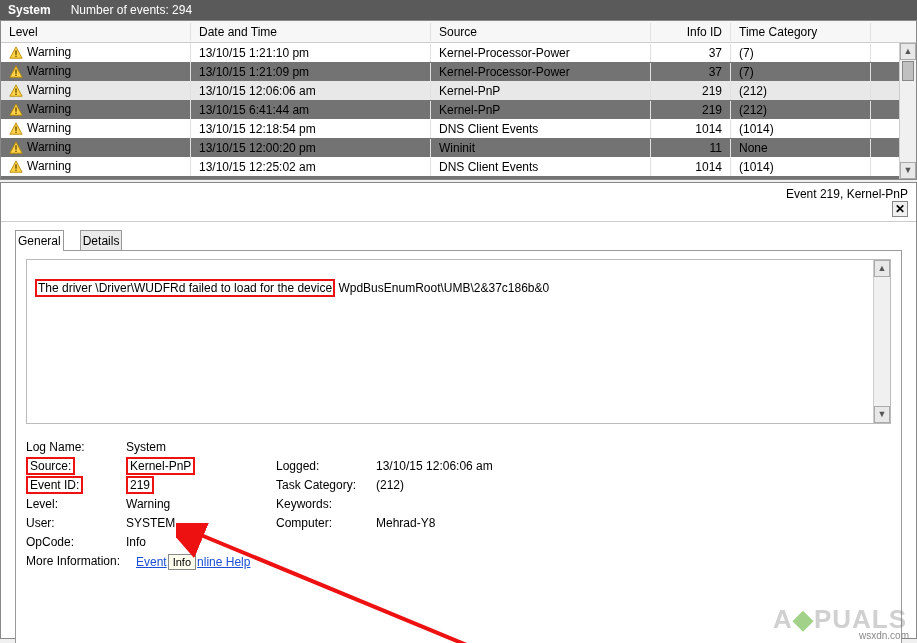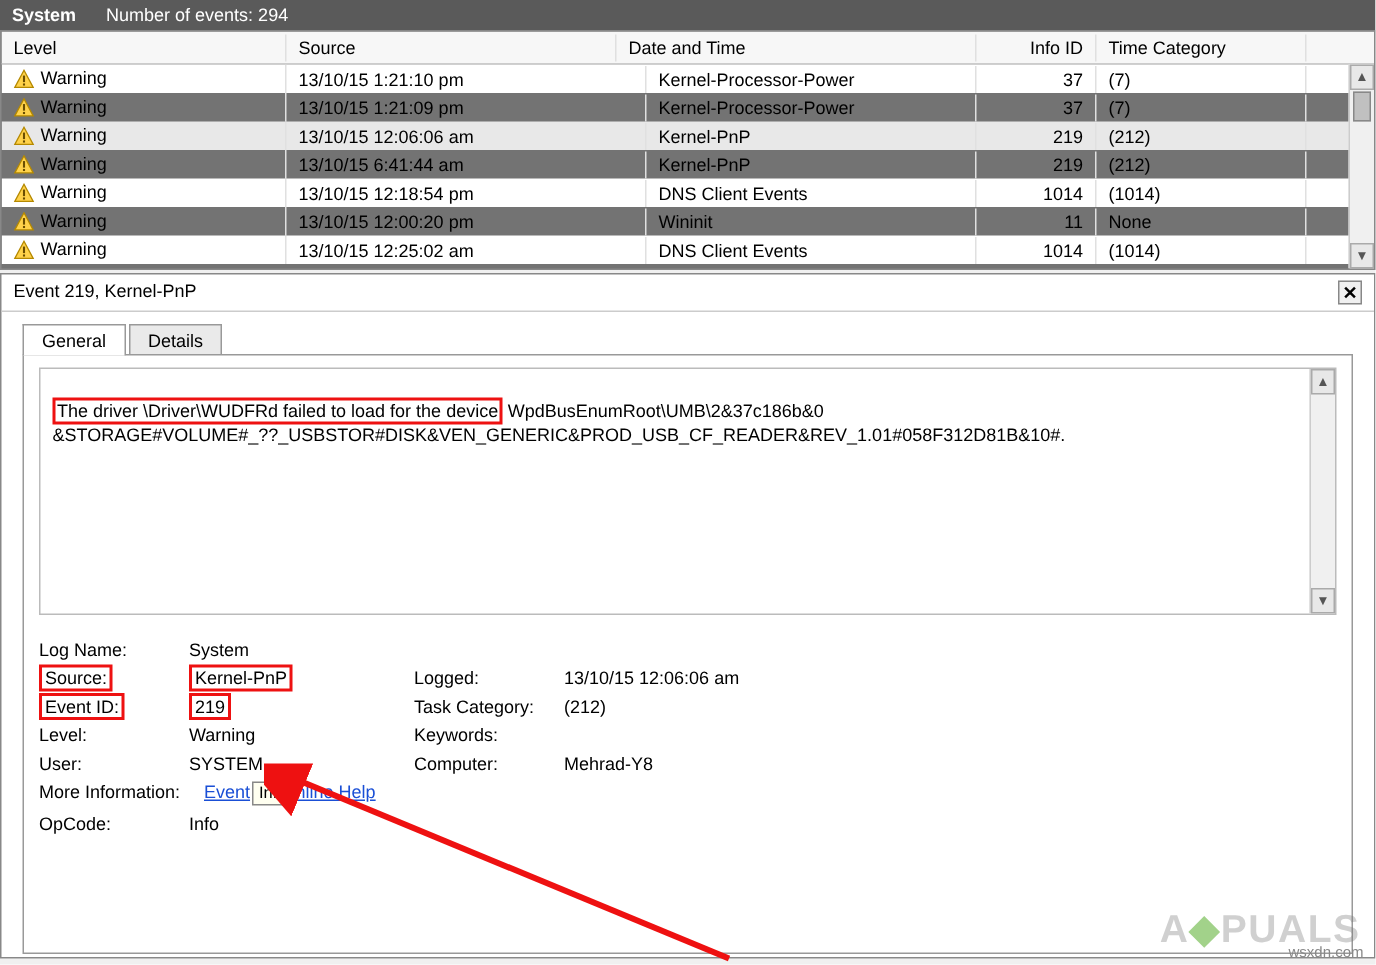--- a/index.html
+++ b/index.html
@@ -90,45 +90,46 @@
     .detail-pane {
       border: 1px solid #888;
       background: #fff;
       margin-top: 2px;
       height: calc(643px - 22px - 160px - 4px);
       position: relative;
     }
     .detail-header {
       display: flex;
       justify-content: space-between;
-      align-items: flex-start;
+      align-items: flex-end;
       padding: 4px 8px;
       border-bottom: 1px solid #ccc;
       font-size: 12px;
+      flex-direction: column;
     }
     .close-x {
       width: 16px; height: 16px;
       font-weight: bold;
       text-align: center;
       line-height: 14px;
       border: 1px solid #888;
       background: #f0f0f0;
       cursor: pointer;
     }
     .tabs {
       display: flex;
       margin: 8px 0 0 14px;
     }
     .tab {
-      padding: 3px 12px;
+      padding: 3px 2px;
       border: 1px solid #999;
       border-bottom: none;
       background: #eaeaea;
       font-size: 12px;
-      margin-right: 2px;
+      margin-right: 16px;
       cursor: pointer;
     }
     .tab.active { background: #fff; position: relative; z-index: 2; }
     .tab-content {
       border: 1px solid #999;
       margin: 0 14px 10px 14px;
       padding: 8px 10px 10px 10px;
       background: #fff;
       position: relative;
       top: -1px;
@@ -189,22 +190,22 @@
 <body>
 
 <div class="header-bar">
   <span class="bold">System</span>
   <span>Number of events: 294</span>
 </div>
 
 <div class="top-pane">
   <div class="grid-header">
     <div class="col col-level">Level</div>
+    <div class="col col-date">Date and Time</div>
     <div class="col col-source">Source</div>
-    <div class="col col-date">Date and Time</div>
     <div class="col col-eventid">Info ID</div>
     <div class="col col-taskcat">Time Category</div>
   </div>
   <div class="grid-body" id="grid-body">
       <div class="grid-row">
         <div class="col col-level"><span class="warn-icon"><svg viewBox="0 0 16 16">
               <path d="M8 1 L15 14 H1 Z" fill="#ffd24a" stroke="#b58900" stroke-width="1"></path>
               <rect x="7.2" y="5" width="1.6" height="5" fill="#6b4e00"></rect>
               <rect x="7.2" y="11" width="1.6" height="1.6" fill="#6b4e00"></rect>
             </svg></span><span>Warning</span></div>
@@ -294,21 +295,20 @@
   </div>
 
   <div class="tabs">
     <div class="tab active">General</div>
     <div class="tab">Details</div>
   </div>
 
   <div class="tab-content">
     <div class="desc-box">
       <span class="highlight-red">The driver \Driver\WUDFRd failed to load for the device</span><span> WpdBusEnumRoot\UMB\2&amp;37c186b&amp;0</span><br>
-      <span>&amp;STORAGE#VOLUME#_??_USBSTOR#DISK&amp;VEN_GENERIC&amp;PROD_USB_CF_READER&amp;REV_1.01#058F312D81B&amp;10#.</span>
       <div class="desc-scroll">
         <div class="arrow up" style="position:absolute;top:0;left:0;right:0;height:17px;background:#e8e8e8;border:1px solid #aaa;text-align:center;font-size:9px;line-height:15px;color:#555;">▲</div>
         <div class="arrow down" style="position:absolute;bottom:0;left:0;right:0;height:17px;background:#e8e8e8;border:1px solid #aaa;text-align:center;font-size:9px;line-height:15px;color:#555;">▼</div>
       </div>
     </div>
 
     <div class="props">
       <div class="row">
         <span class="label1">Log Name:</span>
         <span class="val1">System</span>
@@ -329,30 +329,30 @@
         <span class="label1">Level:</span>
         <span class="val1">Warning</span>
         <span class="label2">Keywords:</span>
         <span class="val2"></span>
       </div>
       <div class="row">
         <span class="label1">User:</span>
         <span class="val1">SYSTEM</span>
         <span class="label2">Computer:</span>
         <span class="val2">Mehrad-Y8</span>
+      </div>
+      <div class="row">
+        <span class="label1">OpCode:</span>
+        <span class="val1">Info</span>
       </div>
       <div class="row" style="position:relative;">
         <span class="label1" style="width:110px;">More Information:</span>
         <span>
           <span class="link"><span>Event</span></span><span class="tooltip" style="position:static;display:inline-block;margin:0 1px;">Info</span><span class="link">nline Help</span>
         </span>
-      </div>
-      <div class="row">
-        <span class="label1">OpCode:</span>
-        <span class="val1">Info</span>
       </div>
     </div>
 
     <div class="red-arrow">
       <svg viewBox="0 0 320 140">
         <defs>
           <marker id="ah" markerWidth="12" markerHeight="12" refX="2" refY="6" orient="auto">
             <path d="M0,0 L12,6 L0,12 Z" fill="#e11"></path>
           </marker>
         </defs>

